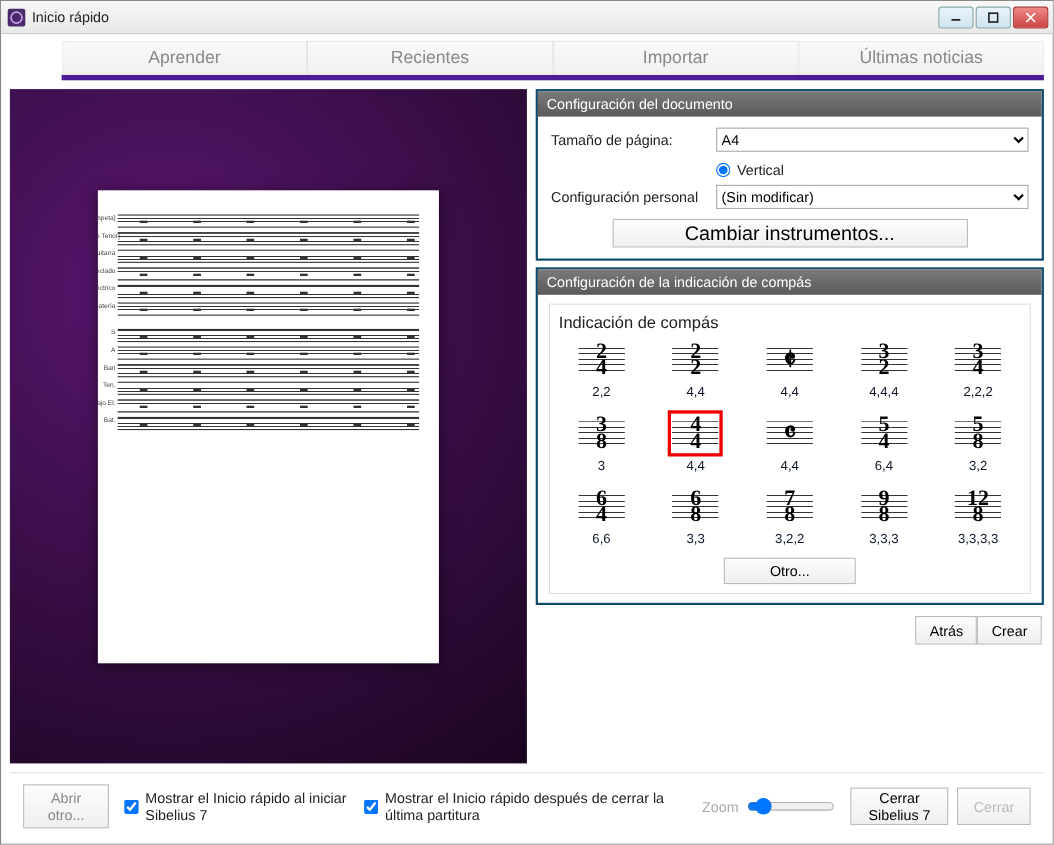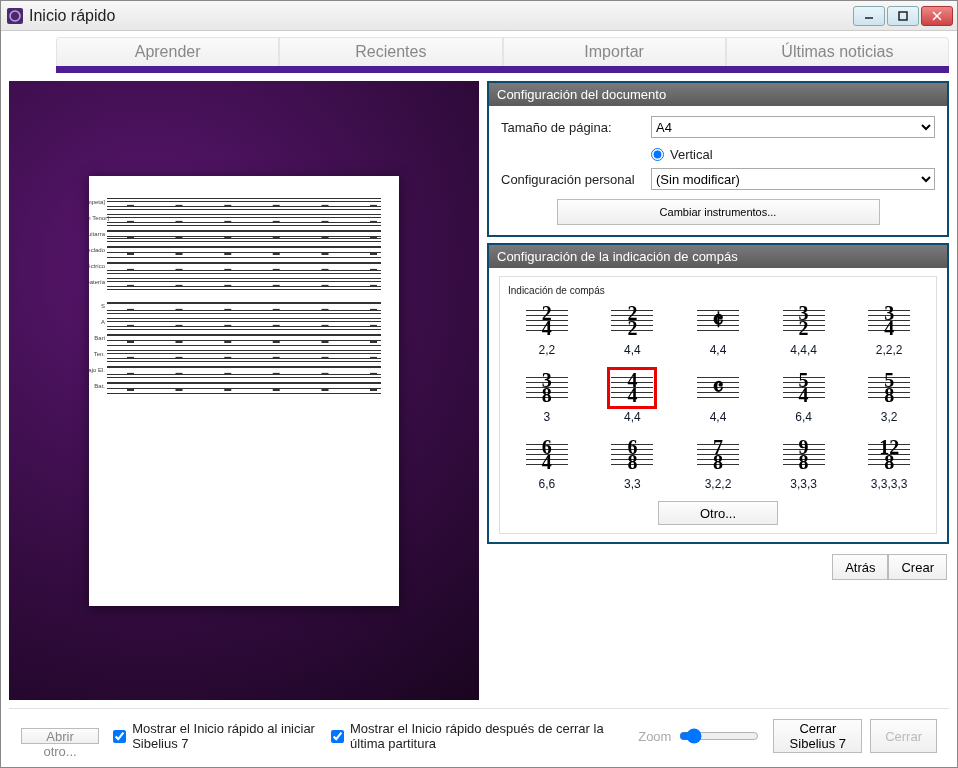--- a/index.html
+++ b/index.html
@@ -1,29 +1,29 @@
 <!DOCTYPE html>
 <html><head>
 <meta charset="utf-8">
 <style>
 * { box-sizing: border-box; margin: 0; padding: 0; font-family: "Segoe UI", Tahoma, sans-serif; }
 body { background: #ddd; width: 958px; height: 768px; overflow: hidden; }
 .window { width: 958px; height: 768px; background: #fff; border: 1px solid #888; display: flex; flex-direction: column; }
 .titlebar { height: 30px; background: linear-gradient(#f7f7f7,#e8e8e8); border-bottom: 1px solid #ccc; display: flex; align-items: center; padding: 0 4px; }
 .titlebar .app-icon { width:16px; height:16px; background:#4a2a6a; border-radius:2px; margin:0 6px 0 2px; display:flex; align-items:center; justify-content:center; }
 .titlebar .app-icon svg { width:12px; height:12px; }
-.title-text { font-size:16px; color:#222; flex:1; }
+.title-text { font-size:13px; color:#222; flex:1; }
 .win-controls { display:flex; gap:2px; }
 .win-btn { width:32px; height:20px; border:1px solid #8aa; background:linear-gradient(#eaf4fb,#cde4f0); border-radius:3px; display:flex; align-items:center; justify-content:center; font-size:11px; color:#222; cursor:default; }
 .win-btn.close { background:linear-gradient(#e88,#c44); border-color:#a33; color:#fff; }
 .win-btn svg { width:10px; height:10px; }
 
 .content { flex:1; padding:6px 8px 0 8px; display:flex; flex-direction:column; }
 
-.tabs { display:flex; height:36px; border-bottom:7px solid #4c1d95;margin-left:47px; }
+.tabs { display:flex; height:36px; border-bottom:5px solid #4c1d95;margin-left:47px; }
 .tab { flex:1; display:flex; align-items:center; justify-content:center; font-size:16px; color:#888; background:linear-gradient(#fafafa,#f0f0f0); border:1px solid #e4e4e4; border-bottom:none; cursor:default; }
 .tab.active { background:linear-gradient(#b93dd1,#8e2aa8); color:#fff; border-color:#8e2aa8; }
 .tab:first-child { border-top-left-radius:4px; }
 .tab:last-child { border-top-right-radius:4px; }
 
 .main-row { flex:1; display:flex; gap:8px; padding:8px 0; min-height:0; }
 
 .preview-pane { flex:0 0 470px; background:radial-gradient(circle at 30% 30%, #5a1670, #1a0520); display:flex; align-items:center; justify-content:center; padding:14px; }
 .preview-page { width:310px; height:430px; background:#fff; box-shadow:0 2px 12px rgba(0,0,0,.5); padding:22px 18px; font-size:6px; color:#333; overflow:hidden; }
 .staff-group { margin-bottom:12px; }
@@ -36,39 +36,39 @@
 .panel { border:2px solid #0c4a6e; background:#fff; }
 .panel-header { background:linear-gradient(#7a7a7a,#5a5a5a); color:#fff; font-size:13px; padding:4px 8px; }
 .panel-body { padding:10px 12px; font-size:13px; color:#222; }
 
 .form-row { display:flex; align-items:center; margin-bottom:9px; }
 .form-label { width:150px; text-align:left; }
 .form-control { flex:1; }
 select.drop { width:100%; height:22px; font-size:13px; background:#fff; border:1px solid #aaa; }
 .radio-row { margin-left:150px; display:flex; align-items:center; gap:6px; margin-bottom:6px; }
 .radio-row input { margin:0; }
-.wide-btn { display:block; margin:6px auto 0 auto; width:323px; height:26px; border:1px solid #bbb; background:linear-gradient(#fdfdfd,#efefef); font-size:11px; cursor:default; }
+.wide-btn { display:block; margin:6px auto 0 auto; width:323px; height:26px; border:1px solid #bbb; background:linear-gradient(#fdfdfd,#efefef); font-size:18px; cursor:default; }
 
 .ts-panel .panel-body { padding:8px 10px; }
 .ts-box { border:1px solid #ddd; padding:8px; }
-.ts-title { font-size:10px; margin-bottom:6px; }
+.ts-title { font-size:15px; margin-bottom:6px; }
 .ts-grid { display:grid; grid-template-columns:repeat(5,1fr); gap:12px 8px; }
 .ts-cell { display:flex; flex-direction:column; align-items:center; }
 .ts-icon { width:46px; height:38px; background:#fff; display:flex; align-items:center; justify-content:center; position:relative; cursor:default; }
 .ts-icon.selected { outline:3px solid #e00; outline-offset:-1px; }
 .ts-staff { position:absolute; left:2px; right:2px; top:8px; bottom:8px; background:repeating-linear-gradient(#333 0 1px, transparent 1px 5px); }
 .ts-num { position:relative; font-family:"Times New Roman",serif; font-weight:bold; font-size:20px; line-height:0.75; text-align:center; color:#000; }
 .ts-caption { font-size:12px; color:#0f172a; margin-top:3px; }
 .ts-other { display:block; margin:10px auto 0 auto; width:120px; height:24px; border:1px solid #bbb; background:linear-gradient(#fdfdfd,#efefef); font-size:13px; }
 
 .nav-row { display:flex; justify-content:flex-end; gap:0; padding:4px 2px 10px 0; }
 .nav-btn { height:26px; padding:0 12px; border:1px solid #bbb; background:linear-gradient(#fdfdfd,#efefef); font-size:13px; cursor:default; }
 
 .footer { border-top:1px solid #e0e0e0; padding:10px 12px 14px 12px; display:flex; align-items:center; gap:14px; }
-.footer .open-btn { height:16px; padding:0 12px; border:1px solid #bbb; background:linear-gradient(#fdfdfd,#efefef); font-size:13px; color:#888; }
+.footer .open-btn { height:40px; padding:0 12px; border:1px solid #bbb; background:linear-gradient(#fdfdfd,#efefef); font-size:13px; color:#888; }
 .footer .checks { display:flex; flex-direction:row; gap:6px; font-size:13px; color:#222; }
 .footer .checks label { display:flex; align-items:center; gap:6px; }
 .footer .zoom-group { margin-left:auto; display:flex; align-items:center; gap:8px; font-size:13px; color:#aaa; }
 .zoom-slider { width:80px; }
 .footer .right-btns { display:flex; gap:8px; }
 .footer .right-btns button { height:34px; padding:0 14px; border:1px solid #bbb; background:linear-gradient(#fdfdfd,#efefef); font-size:13px; }
 .footer .right-btns button.disabled { color:#bbb; }
 </style>
 </head>
 <body>

